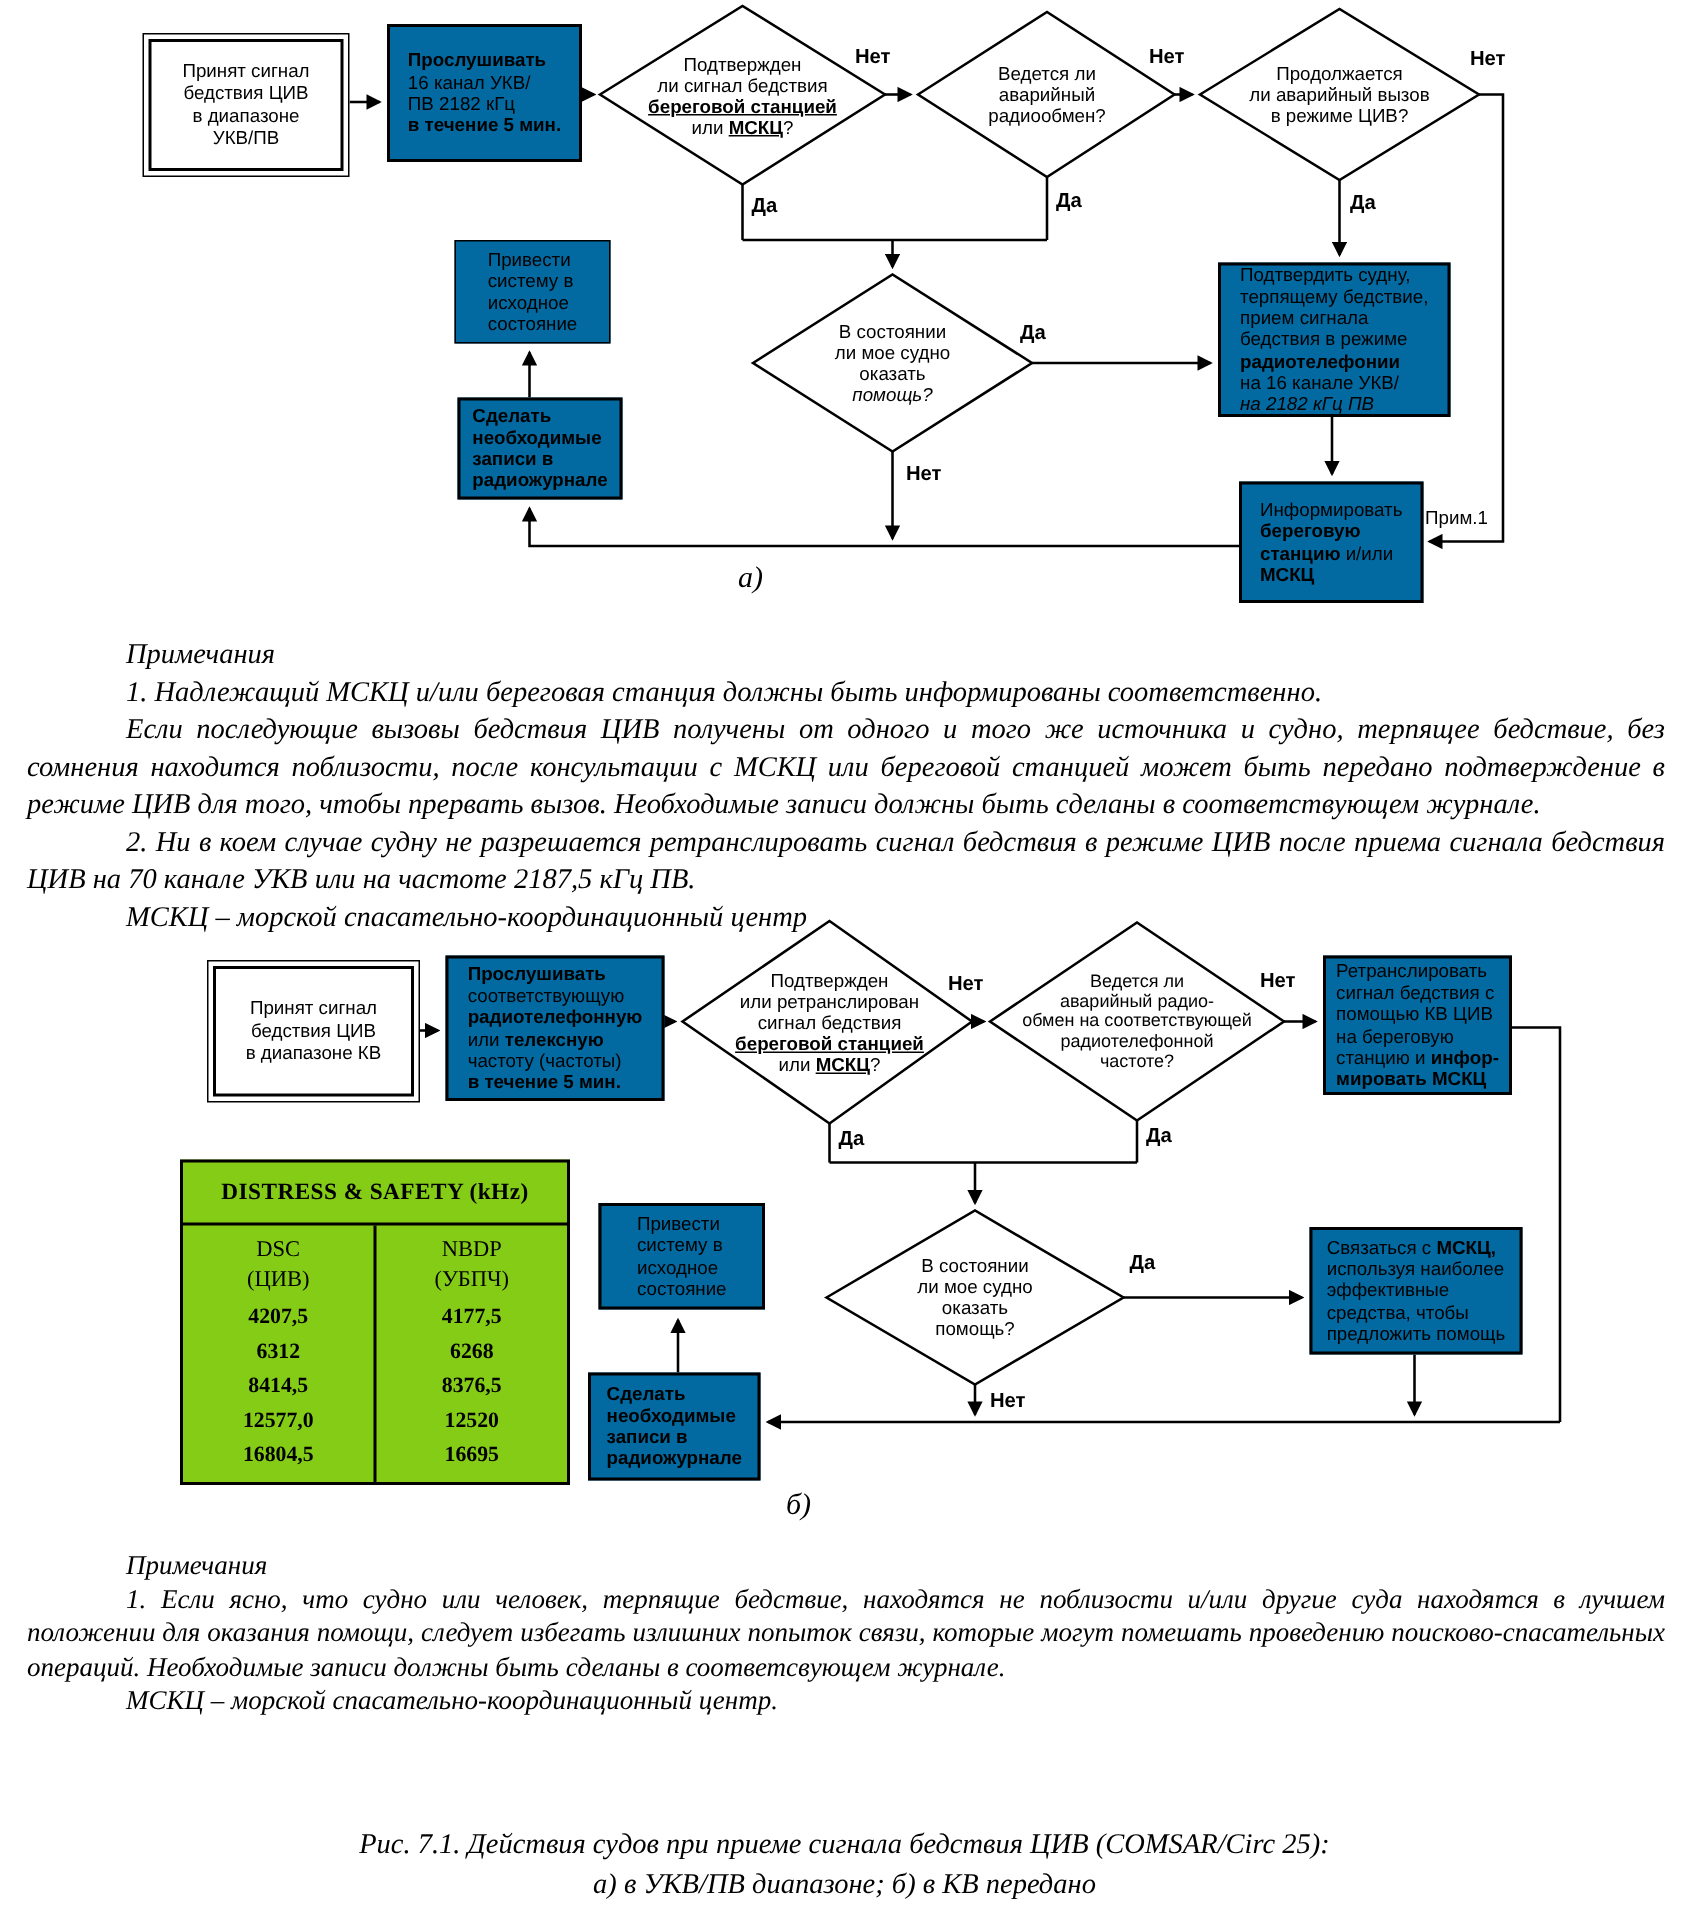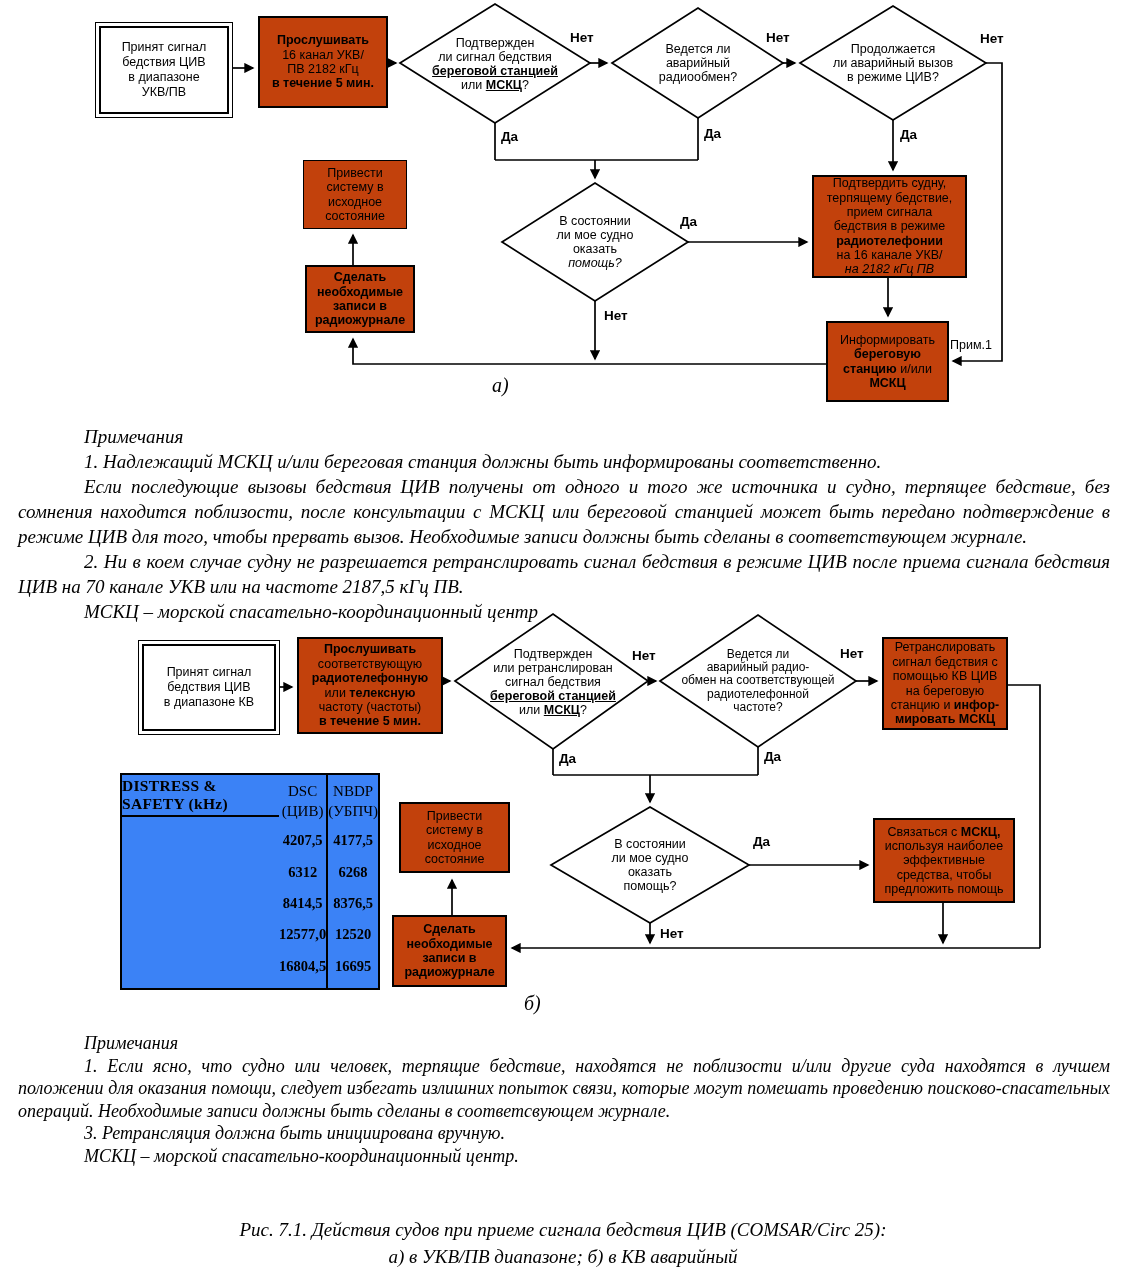--- a/index.html
+++ b/index.html
@@ -1,41 +1,41 @@
 <!DOCTYPE html>
 <html><head>
 <meta charset="utf-8">
 <style>
   html,body{margin:0;padding:0;background:#fff;}
   .page{position:relative;width:1126px;height:1279px;background:#fff;color:#000;
         font-family:"Liberation Sans",sans-serif;font-size:12.5px;overflow:hidden;}
   svg.wires{position:absolute;left:0;top:0;}
-  .node{position:absolute;box-sizing:border-box;background:#c2410c;border:1.6px solid #000;
-        display:flex;align-items:center;justify-content:center;text-align:center;line-height:1.15;}
+  .node{position:absolute;box-sizing:border-box;background:#0369a1;border:1.6px solid #000;
+        display:flex;align-items:center;justify-content:center;text-align:left;line-height:1.15;}
   .thick{border-width:2.6px;}
   .dbl{position:absolute;box-sizing:border-box;background:#fff;border:1.4px solid #000;padding:3px;}
   .dbl .inner{box-sizing:border-box;width:100%;height:100%;border:2.4px solid #000;
         display:flex;align-items:center;justify-content:center;text-align:center;line-height:1.2;}
   .dtext{position:absolute;display:flex;align-items:center;justify-content:center;
          text-align:center;line-height:1.12;}
   .small{font-size:12px;line-height:1.1;}
   .lbl{position:absolute;font-weight:bold;font-size:13.5px;}
   .plain{font-weight:normal;font-size:12.5px;}
   .fb{font-weight:bold;} .fu{text-decoration:underline;} .fi{font-style:italic;}
   .figlab{position:absolute;font-family:"Liberation Serif",serif;font-style:italic;font-size:20px;}
   .notes{position:absolute;left:18px;width:1092px;font-family:"Liberation Serif",serif;
          font-style:italic;color:#000;}
   .notes-a{font-size:19px;line-height:25px;}
   .notes-b{font-size:18px;line-height:22.5px;}
   .notes p{margin:0;text-indent:66px;text-align:justify;}
   .notes p.nj{text-align:left;}
   .caption{position:absolute;left:0;width:1126px;text-align:center;
            font-family:"Liberation Serif",serif;font-style:italic;font-size:19px;line-height:27px;}
-  .freq-table{position:absolute;box-sizing:border-box;border:2.5px solid #000;background:#3b82f6;
-           font-family:"Liberation Serif",serif;display:flex;flex-direction:row;}
+  .freq-table{position:absolute;box-sizing:border-box;border:2.5px solid #000;background:#84cc16;
+           font-family:"Liberation Serif",serif;display:flex;flex-direction:column;}
   .ft-title{height:40px;border-bottom:2px solid #000;display:flex;align-items:center;
            justify-content:center;font-weight:bold;font-size:15.5px;letter-spacing:.3px;}
   .ft-cols{flex:1;display:flex;}
   .ft-col{flex:1;display:flex;flex-direction:column;align-items:center;padding-top:7px;}
   .ft-col + .ft-col{border-left:2px solid #000;}
   .ft-head{text-align:center;font-size:15px;line-height:1.3;}
   .ft-vals{flex:1;width:100%;display:flex;flex-direction:column;justify-content:space-around;
            align-items:center;font-weight:bold;font-size:14.5px;padding:4px 0 6px 0;}
 </style>
 </head>
@@ -222,22 +222,21 @@
   <div class="lbl" style="left:840px;top:646px">Нет</div>
   <div class="lbl" style="left:559px;top:751px">Да</div>
   <div class="lbl" style="left:764px;top:749px">Да</div>
   <div class="lbl" style="left:753px;top:834px">Да</div>
   <div class="lbl" style="left:660px;top:926px">Нет</div>
   <div class="figlab" style="left:524px;top:992px">б)</div>
 
   <div class="notes notes-b" style="top:1032px">
     <p class="nj">Примечания</p>
     <p>1. Если ясно, что судно или человек, терпящие бедствие, находятся не поблизости и/или другие суда находятся в лучшем положении для оказания помощи, следует избегать излишних попыток связи, которые могут помешать проведению поисково-спасательных операций. Необходимые записи должны быть сделаны в соответсвующем журнале.</p>
-    <p class="nj">3. Ретрансляция должна быть инициирована вручную.</p>
     <p class="nj">МСКЦ – морской спасательно-координационный центр.</p>
   </div>
 
   <div class="caption" style="top:1216px">
     <div>Рис. 7.1. Действия судов при приеме сигнала бедствия ЦИВ (COMSAR/Circ 25):</div>
-    <div>а) в УКВ/ПВ диапазоне; б) в КВ аварийный</div>
+    <div>а) в УКВ/ПВ диапазоне; б) в КВ передано</div>
   </div>
 
 </div>
 
 </body></html>

